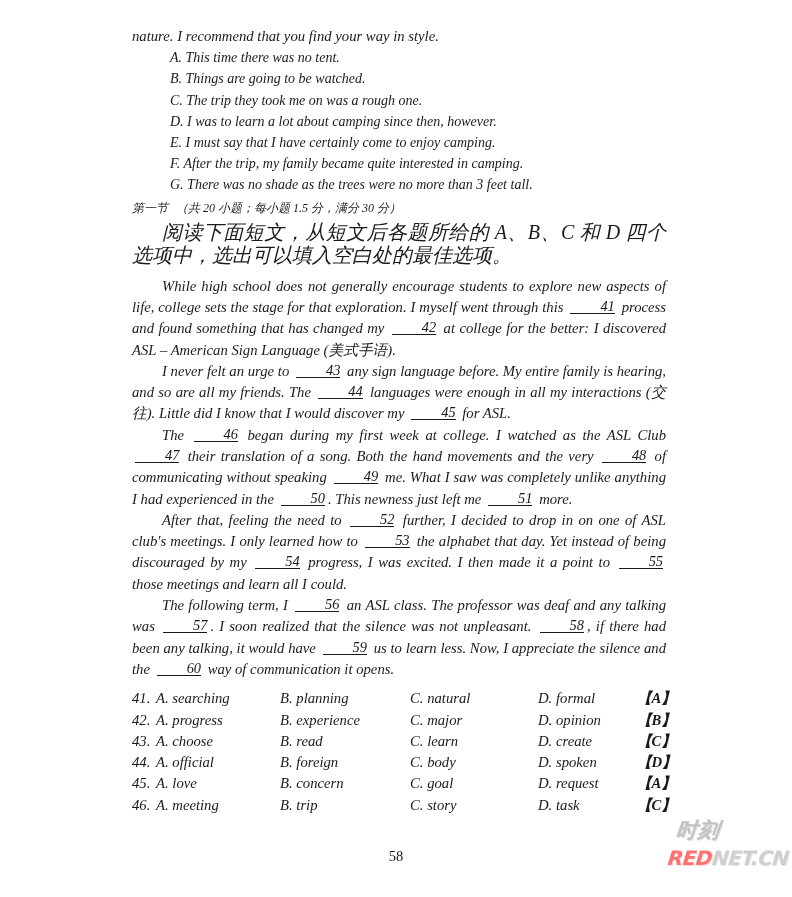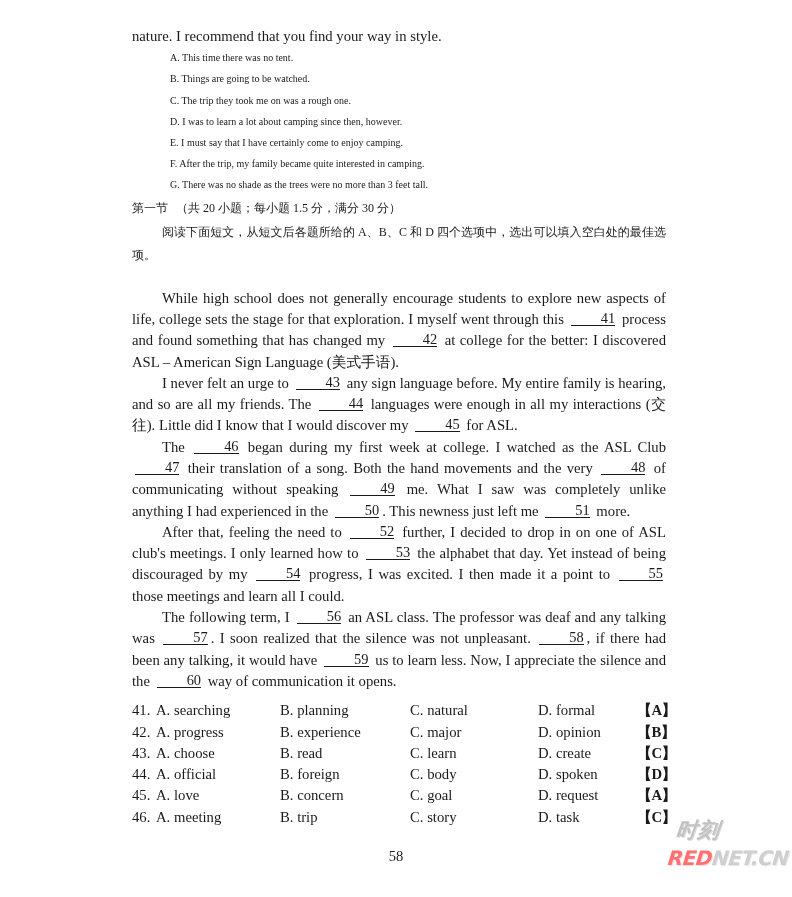--- a/index.html
+++ b/index.html
@@ -19,31 +19,32 @@
     position: absolute;
     left: 0; top: 0;
     width: 792px;
     height: 897px;
   }
   .content {
     position: absolute;
     left: 132px;
     top: 26px;
     width: 534px;
+    font-style: italic;
   }
 
   
   .lead-line {
     font-size: 14.7px;
     line-height: 21.2px;
     margin: 0 0 0 0;
     white-space: nowrap;
   }
   .opt-line {
-    font-size: 10px;
+    font-size: 14px;
     line-height: 21.2px;
     margin: 0;
     padding-left: 38px;
     white-space: nowrap;
   }
 
   
   .cn-heading {
     font-size: 15.4px;
     line-height: 23px;
@@ -52,39 +53,39 @@
     letter-spacing: 0.2px;
   }
   .cn-heading .gap { display:inline-block; width: 16px; }
   .cn-sub {
     font-size: 12px;
     line-height: 23px;
     margin: 1px 0 0 0;
   }
   .cn-sub .gap { display:inline-block; width: 8px; }
   .cn-instr {
-    font-size: 12px;
+    font-size: 20px;
     line-height: 23.5px;
     margin: 1px 0 8px 0;
     text-align: justify;
     text-indent: 30px;
     text-justify: inter-ideograph;
   }
 
   
   .para {
     font-size: 14.7px;
     line-height: 21.3px;
     margin: 0;
     text-align: justify;
     text-indent: 30px;
     -moz-text-align-last: left;
     text-align-last: left;
   }
-  .para.first { margin-top: 20px; }
+  .para.first { margin-top: 8px; }
 
   
   .blank {
     display: inline-block;
     min-width: 44px;
     text-align: center;
     border-bottom: 1.1px solid #1a1a1a;
     margin: 0 3px;
     line-height: 14px;
     position: relative;

